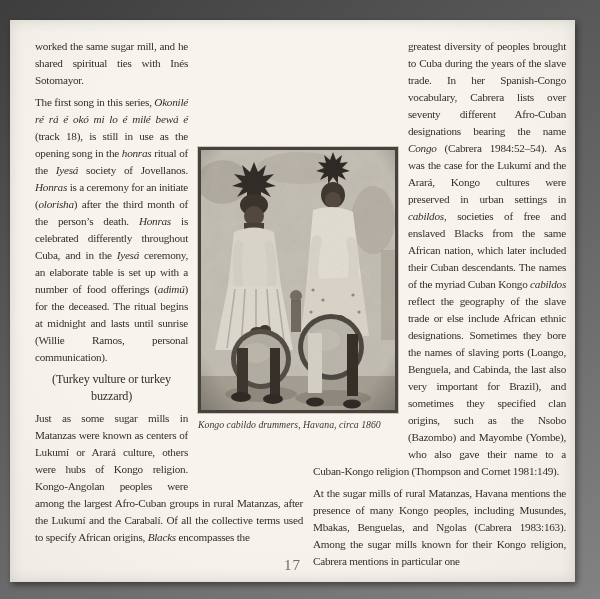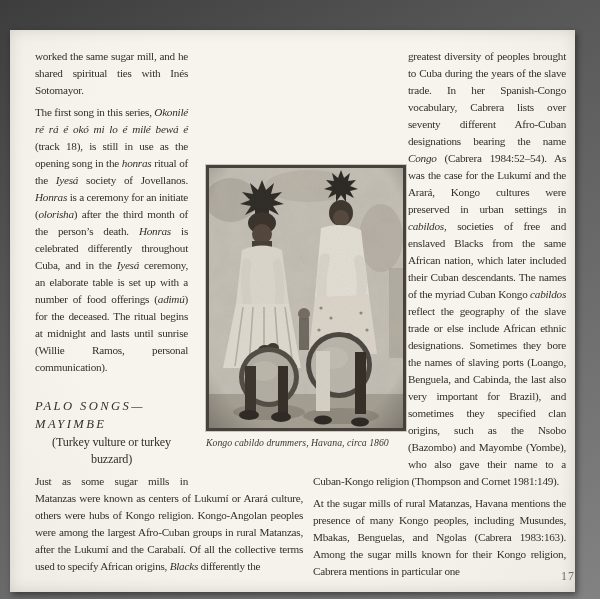--- a/index.html
+++ b/index.html
@@ -1,67 +1,63 @@
 <!DOCTYPE html>
 <html lang="en"><head>
 <meta charset="utf-8">
 <style>
   html,body{margin:0;padding:0;width:600px;height:599px;overflow:hidden;}
   body{
     background:linear-gradient(150deg,#3d3d3d 0%,#545454 30%,#6d6d6d 68%,#828282 100%);
     font-family:"Liberation Serif", "DejaVu Serif", serif;
   }
   .page{
-    position:absolute;left:10px;top:30px;width:565px;height:562px;
+    position:absolute;left:10px;top:20px;width:565px;height:562px;
     background:radial-gradient(ellipse at 50% 40%, #f7f4ee 55%, #efece5 100%);
     box-shadow:inset 0 0 14px rgba(60,50,40,.16), 2px 3px 6px rgba(0,0,0,.45);
   }
   .col{
     position:absolute;top:18px;
     font-size:11.2px;line-height:17px;letter-spacing:-0.25px;
     color:#332f2b;text-align:justify;hyphens:auto;
   }
   .col p{margin:0 0 5px 0;}
   .col-left{left:25px;width:268px;}
   .col-right{left:303px;width:253px;}
   .spacer-l{float:right;width:106px;height:351px;margin:90px 0 0 9px;}
   .spacer-r{float:left;width:86px;height:335px;margin:85px 9px 0 0;}
   .sec-head{margin:21px 0 0 0;font-weight:normal;}
   .sec-head .ln{
     display:block;font-style:italic;font-size:12.6px;line-height:18px;
     letter-spacing:2.4px;color:#34302b;text-align:left;
   }
   .sec-sub{font-size:12.2px;line-height:17px;margin:1px 0 5px 0;text-align:center;letter-spacing:-0.2px;}
-  .photo-fig{position:absolute;left:188px;top:127px;width:225px;margin:8px;}
+  .photo-fig{position:absolute;left:188px;top:127px;width:225px;margin:0;}
   .photo-frame{display:block;border:3px solid #46413b;background:#c9c4ba;box-shadow:0 0 0 1px rgba(120,112,100,.35);}
   .photo-caption{
     display:block;margin-top:6px;font-style:italic;font-size:9.8px;
     letter-spacing:0;color:#3b3733;text-align:left;line-height:12px;
   }
   .pageno{
-    position:absolute;left:0;right:0;bottom:8px;text-align:right;
-    font-size:12px;color:#6e6a66;letter-spacing:1px;
+    position:absolute;left:0;right:0;bottom:8px;text-align:center;
+    font-size:15px;color:#6e6a66;letter-spacing:1px;
   }
   i{}
 </style>
 </head>
 <body>
 
 <div class="page">
 
   <div class="col col-left">
     <div class="spacer-l"></div>
     <p><span>worked the same sugar mill, and he shared spiritual ties with Inés Sotomayor.</span></p>
     <p><span>The first song in this series, </span><i>Okonilé ré rá é okó mi lo é milé bewá é</i><span> (track 18), is still in use as the opening song in the </span><i>honras</i><span> ritual of the </span><i>Iyesá</i><span> society of Jovellanos. </span><i>Honras</i><span> is a ceremony for an initiate (</span><i>olorisha</i><span>) after the third month of the person’s death. </span><i>Honras</i><span> is celebrated differently throughout Cuba, and in the </span><i>Iyesá</i><span> ceremony, an elaborate table is set up with a number of food offerings (</span><i>adimú</i><span>) for the deceased. The ritual begins at midnight and lasts until sunrise (Willie Ramos, personal communication).</span></p>
-    <h3 class="sec-head">
-      <span class="ln">PALO SONGS—</span>
-      <span class="ln">MAYIMBE</span>
-    </h3>
     <div class="sec-sub">(Turkey vulture or turkey buzzard)</div>
-    <p><span>Just as some sugar mills in Matanzas were known as centers of Lukumí or Arará culture, others were hubs of Kongo religion. Kongo-Angolan peoples were among the largest Afro-Cuban groups in rural Matanzas, after the Lukumí and the Carabalí. Of all the collective terms used to specify African origins, </span><i>Blacks</i><span> differently the</span></p>
+    <p><span>Just as some sugar mills in Matanzas were known as centers of Lukumí or Arará culture, others were hubs of Kongo religion. Kongo-Angolan peoples were among the largest Afro-Cuban groups in rural Matanzas, after the Lukumí and the Carabalí. Of all the collective terms used to specify African origins, </span><i>Blacks</i><span> encompasses the</span></p>
   </div>
 
   <div class="col col-right">
     <div class="spacer-r"></div>
     <p><span>greatest diversity of peoples brought to Cuba during the years of the slave trade. In her Spanish-Congo vocabulary, Cabrera lists over seventy different Afro-Cuban designations bearing the name </span><i>Congo</i><span> (Cabrera 1984:52–54). As was the case for the Lukumí and the Arará, Kongo cultures were preserved in urban settings in </span><i>cabildos</i><span>, societies of free and enslaved Blacks from the same African nation, which later included their Cuban descendants. The names of the myriad Cuban Kongo </span><i>cabildos</i><span> reflect the geography of the slave trade or else include African ethnic designations. Sometimes they bore the names of slaving ports (Loango, Benguela, and Cabinda, the last also very important for Brazil), and sometimes they specified clan origins, such as the Nsobo (Bazombo) and Mayombe (Yombe), who also gave their name to a Cuban-Kongo religion (Thompson and Cornet 1981:149).</span></p>
     <p><span>At the sugar mills of rural Matanzas, Havana mentions the presence of many Kongo peoples, including Musundes, Mbakas, Benguelas, and Ngolas (Cabrera 1983:163). Among the sugar mills known for their Kongo religion, Cabrera mentions in particular one</span></p>
   </div>
 
   <figure class="photo-fig">
     <svg class="photo-frame" width="194" height="260" viewBox="0 0 194 260" xmlns="http://www.w3.org/2000/svg">

